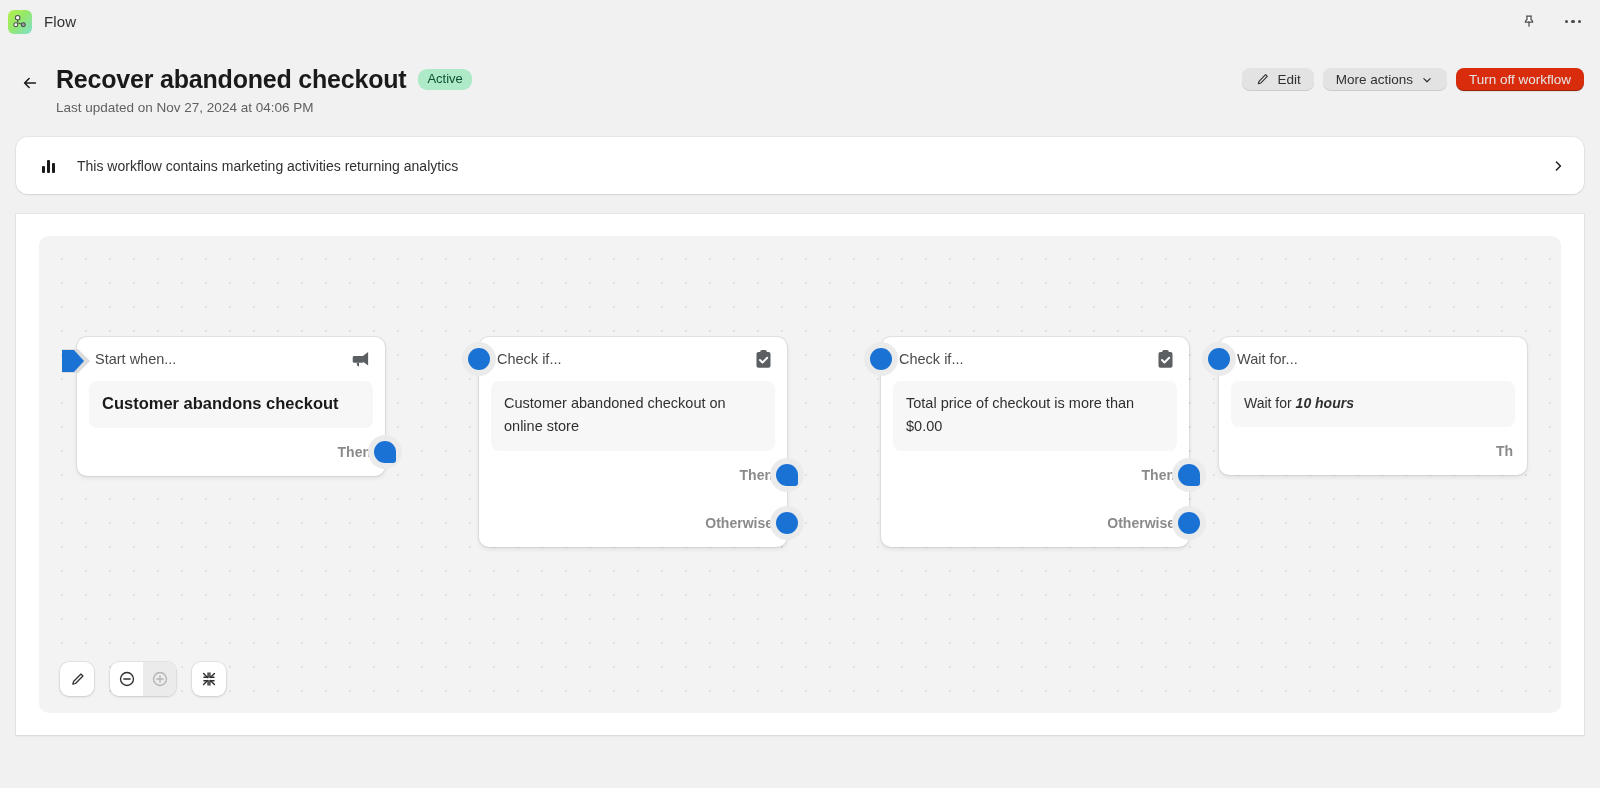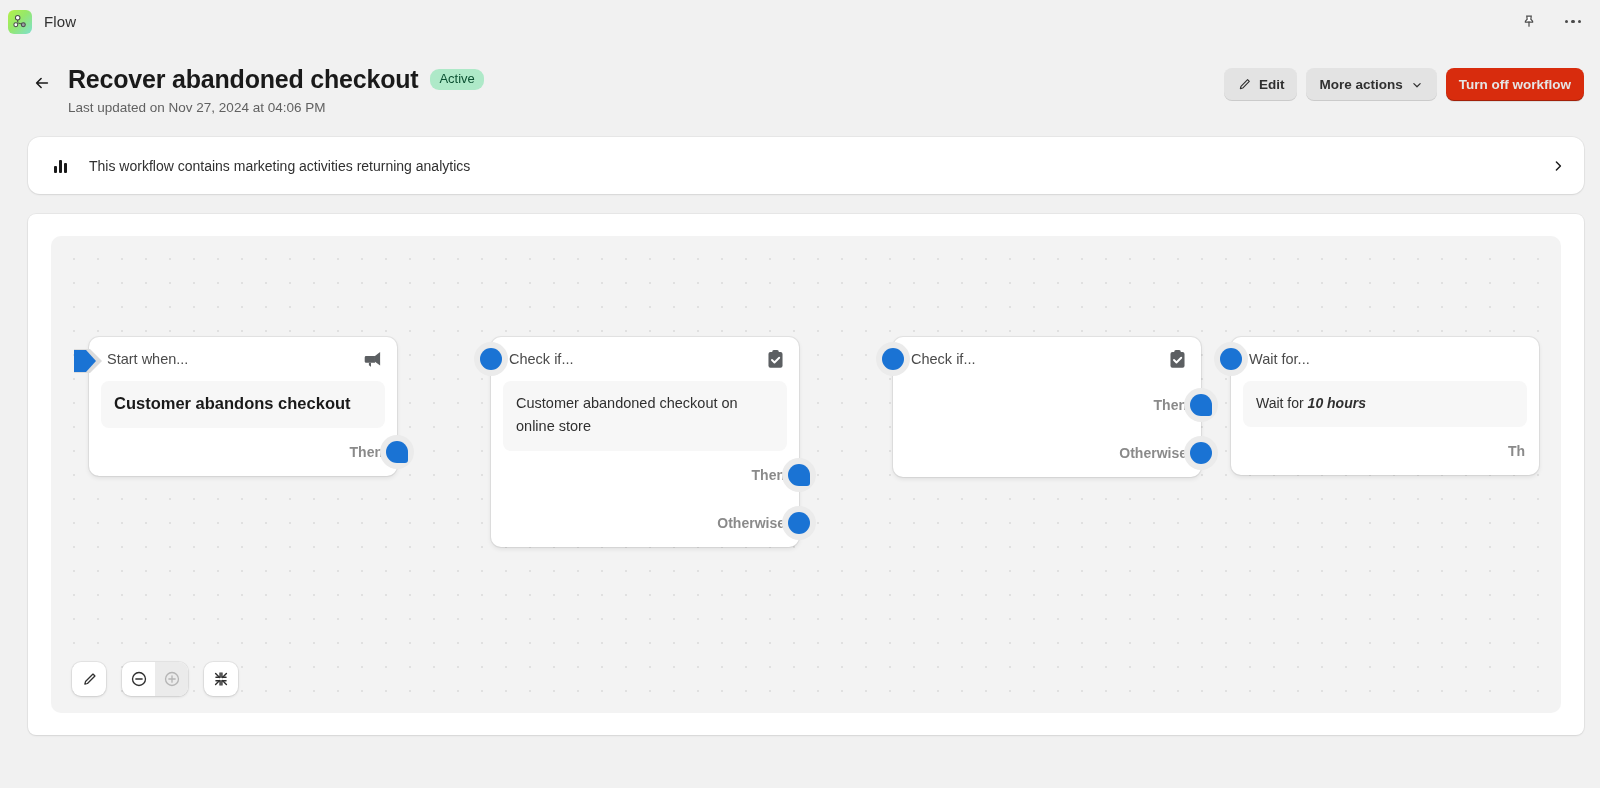--- a/index.html
+++ b/index.html
@@ -43,21 +43,20 @@
     border-radius: 6px;
     cursor: pointer;
     color: #4a4a4a;
   }
   .dots { display: flex; gap: 3px; }
   .dots i { width: 3.5px; height: 3.5px; border-radius: 50%; background: #4a4a4a; display: block; }
 
   
   .page {
     padding: 0 16px;
-    margin-left: 12px;
   }
   .pg-header {
     display: flex; align-items: flex-start;
     padding: 22px 0 0 0;
   }
   .back-arrow {
     width: 28px; height: 28px;
     display: flex; align-items: center; justify-content: center;
     color: #1a1a1a;
     cursor: pointer;
@@ -81,26 +80,26 @@
   }
   .pg-sub {
     font-size: 13.5px; color: #616161; margin-top: 6px;
   }
   .pg-actions {
     margin-left: auto;
     display: flex; align-items: center; gap: 9px;
     padding-top: 3px;
   }
   .btn {
-    height: 33px;
+    height: 23px;
     border-radius: 8px;
     border: none;
     font-size: 13.5px;
     font-family: inherit;
-    font-weight: 700;
+    font-weight: 400;
     display: inline-flex; align-items: center; gap: 7px;
     padding: 0 13px;
     cursor: pointer;
     color: #303030;
     background: #e3e3e3;
     box-shadow: inset 0 -1px 0 rgba(0,0,0,.10);
   }
   .btn.primary-destructive {
     background: #d82c0d;
     color: #e5e5e5;
@@ -121,21 +120,21 @@
   }
   .banner-text { font-size: 14px; color: #303030; margin-left: 22px; }
   .banner-chev { margin-left: auto; color: #1a1a1a; display: flex; }
   .bars { display: flex; align-items: flex-end; gap: 2px; height: 14px; }
   .bars i { width: 3px; background: #1a1a1a; border-radius: 1px; display: block; }
 
   
   .canvas-card {
     margin-top: 20px;
     background: #fff;
-    border-radius: 8px;
+    border-radius: 0;
     height: 521px;
     padding: 22px;
     box-shadow: 0 0 0 1px rgba(0,0,0,.04), 0 1px 2px rgba(0,0,0,.08);
     position: relative;
     overflow: hidden;
   }
   .canvas {
     position: absolute;
     left: 23px; top: 22px; right: 23px; bottom: 22px;
     background-color: #f3f3f3;
@@ -412,20 +411,23 @@
         <div class="node-head">
           <span class="label">Check if...</span>
           <span class="type-icon">
             <svg width="19" height="20" viewBox="0 0 20 21">
               <rect x="2.6" y="3.2" width="14.8" height="16.4" rx="2.1" fill="#5c5f62"></rect>
               <rect x="6.6" y="1" width="6.8" height="3.9" rx="1.6" fill="#5c5f62"></rect>
               <path d="M6.3 11.6l2.6 2.6 5-5" fill="none" stroke="#fff" stroke-width="2" stroke-linecap="round" stroke-linejoin="round"></path>
             </svg>
           </span>
         </div>
+        <div class="node-body">
+          <div class="plain">Total price of checkout is more than $0.00</div>
+        </div>
         <div class="port-row">
           <span class="port-label">Then</span>
           <span class="port out teardrop"></span>
         </div>
         <div class="port-row" style="height:48px">
           <span class="port-label">Otherwise</span>
           <span class="port out"></span>
         </div>
       </div>
 

